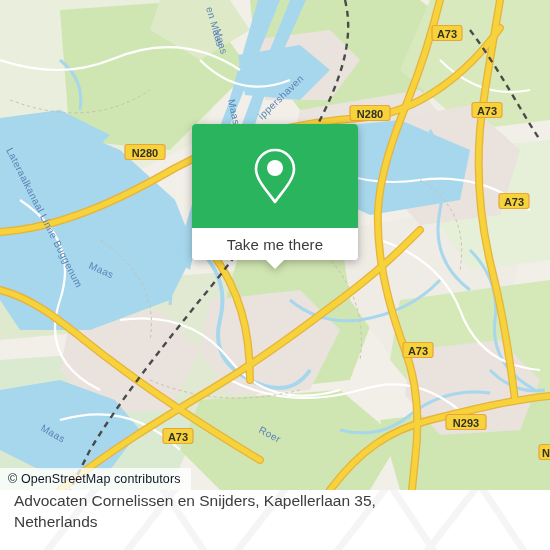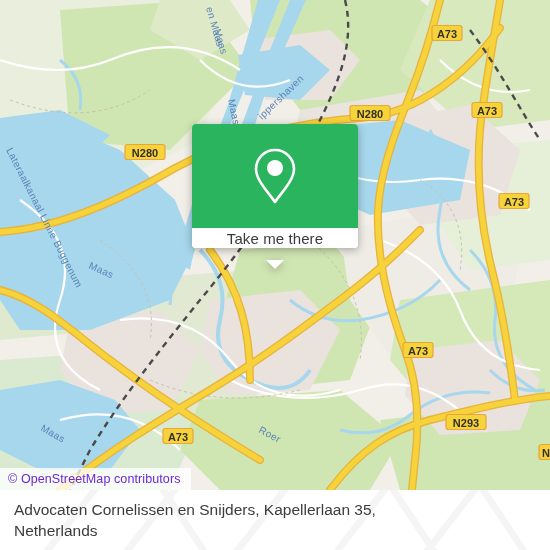--- a/index.html
+++ b/index.html
@@ -40,21 +40,21 @@
   .attrib {
     position: absolute;
     left: 0;
     bottom: 0;
     height: 22px;
     padding: 0 10px 0 8px;
     display: flex;
     align-items: center;
     background: rgba(255,255,255,0.78);
     font-size: 12.5px;
-    color: #6d28d9;
+    color: #0f172a;
     letter-spacing: 0.1px;
     white-space: nowrap;
   }
 
   
   .card-wrap {
     position: absolute;
     left: 192px;
     top: 124px;
     width: 166px;
@@ -68,21 +68,21 @@
   }
   .card-top {
     height: 104px;
     background: #2bb45e;
     display: flex;
     align-items: center;
     justify-content: center;
   }
   .card-top svg { display:block; }
   .card-bottom {
-    height: 20px;
+    height: 32px;
     background: #ffffff;
     display: flex;
     align-items: center;
     justify-content: center;
   }
   .card-bottom .label {
     font-size: 15px;
     color: #3b3b3b;
     letter-spacing: 0.1px;
   }
@@ -111,21 +111,20 @@
   #footer .wm {
     position: absolute;
     left: 0; top: 0;
     width: 550px; height: 60px;
     opacity: 0.5;
   }
   #footer .inner {
     position: relative;
     height: 60px;
     display: flex;
-    align-items: center;
     justify-content: space-between;
     padding: 0 12px 0 14px;
     box-sizing: border-box;
     gap: 20px;
   }
   .place-name {
     font-size: 15.5px;
     line-height: 21px;
     color: #3c3c3c;
     max-width: 400px;

